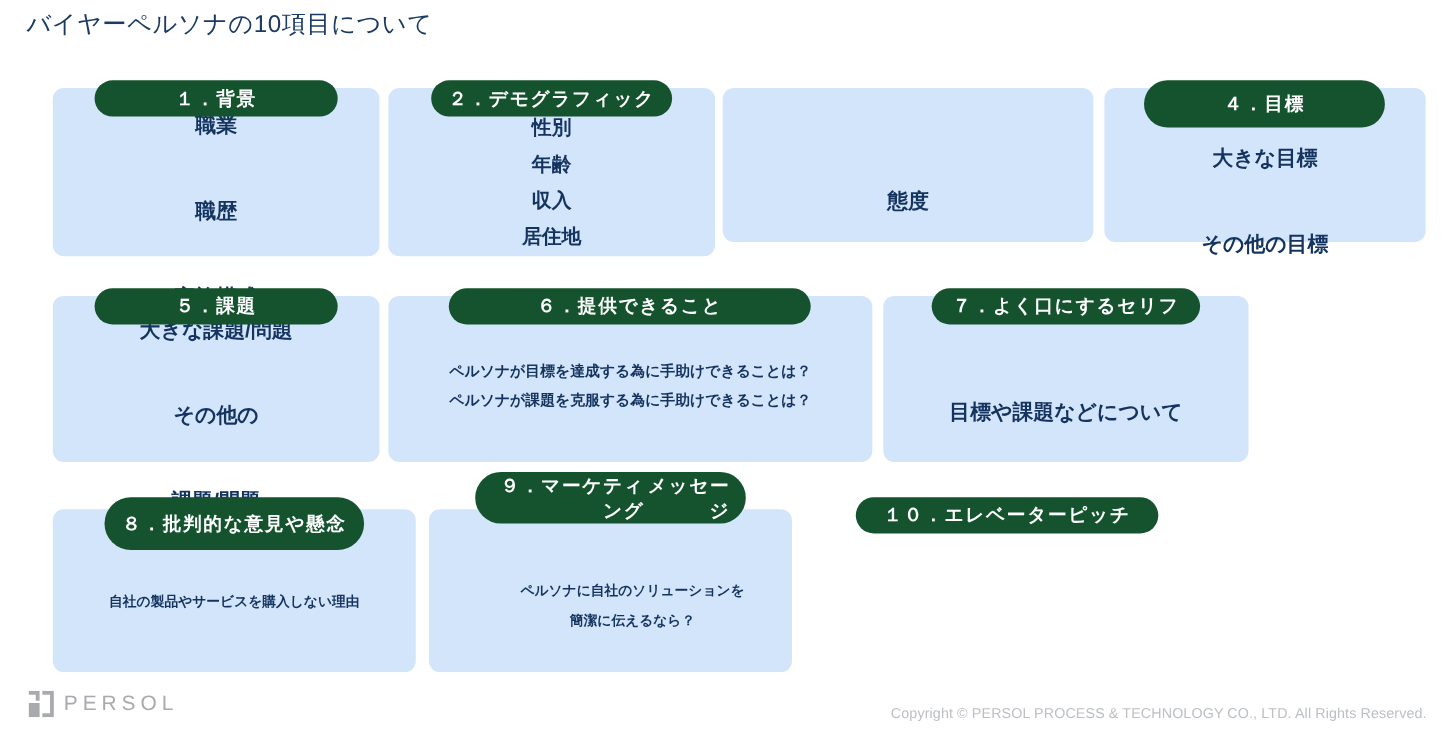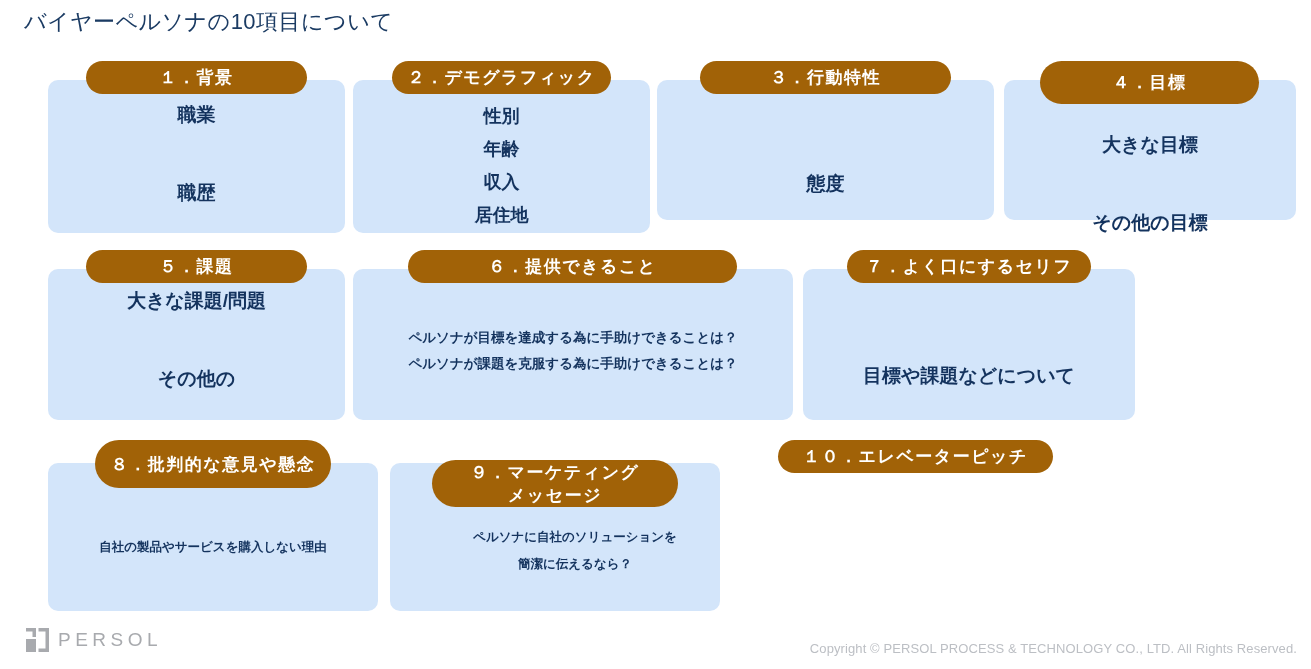--- a/index.html
+++ b/index.html
@@ -38,31 +38,32 @@
 
   
   .sz-lg .card-line{font-size:19px;line-height:32px;font-weight:700;margin-top:46px;}
   .sz-md .card-line{font-size:18px;line-height:33px;font-weight:700;}
   .sz-sm .card-line{font-size:13.5px;line-height:26px;font-weight:700;}
   .sz-xs .card-line{font-size:12.5px;line-height:27px;font-weight:700;}
 
   
   .pill{
     position:absolute;
-    background:#a16207;
+    background:#14532d;
     color:#ffffff;
     border-radius:999px;
     display:flex;align-items:center;justify-content:center;
     text-align:center;
     font-weight:700;
     font-size:17px;
     letter-spacing:1.5px;
     box-sizing:border-box;
     padding:0 14px;
     z-index:3;
+    margin-top:12px;
   }
   .pill.two-line{border-radius:26px;line-height:23px;}
 
   
   .footer-logo{
     position:absolute;left:26px;top:628px;
     display:flex;align-items:center;gap:9px;
   }
   .logo-mark{
     position:relative;width:23px;height:24px;flex:none;
@@ -99,21 +100,20 @@
       <div class="card-line">居住地</div>
     </div>
   </div>
   <div class="pill" style="left:392px;top:61px;width:219px;height:33px;">２．デモグラフィック</div>
 
   <div class="card" style="left:657px;top:80px;width:337px;height:140px;">
     <div class="card-body sz-lg" style="top:30px;bottom:8px;">
       <div class="card-line">態度</div>
     </div>
   </div>
-  <div class="pill" style="left:700px;top:61px;width:251px;height:33px;">３．行動特性</div>
 
   <div class="card" style="left:1004px;top:80px;width:292px;height:140px;">
     <div class="card-body sz-lg" style="top:30px;bottom:8px;">
       <div class="card-line">大きな目標</div>
       <div class="card-line">その他の目標</div>
     </div>
   </div>
   <div class="pill" style="left:1040px;top:61px;width:219px;height:43px;">４．目標</div>
 
   <div class="card" style="left:48px;top:269px;width:297px;height:151px;">
@@ -146,21 +146,21 @@
     </div>
   </div>
   <div class="pill" style="left:95px;top:440px;width:236px;height:48px;">８．批判的な意見や懸念</div>
 
   <div class="card" style="left:390px;top:463px;width:330px;height:148px;">
     <div class="card-body sz-xs" style="top:36px;bottom:8px;margin-left:40px;">
       <div class="card-line">ペルソナに自社のソリューションを</div>
       <div class="card-line">簡潔に伝えるなら？</div>
     </div>
   </div>
-  <div class="pill two-line" style="left:432px;top:460px;width:246px;height:47px;flex-direction:column;">
+  <div class="pill two-line" style="left:432px;top:417px;width:246px;height:47px;flex-direction:row;text-align:right;">
     <span>９．マーケティング</span>
     <span>メッセージ</span>
   </div>
 
   <div class="pill" style="left:778px;top:440px;width:275px;height:33px;">１０．エレベーターピッチ</div>
 
   <div class="footer-logo">
     <span class="logo-mark">
       <svg width="23" height="24" viewBox="0 0 23 24" aria-hidden="true">
         <path d="M0 0 H10 V9 H6.5 V3.5 H0 Z" fill="#a8aaae"></path>

